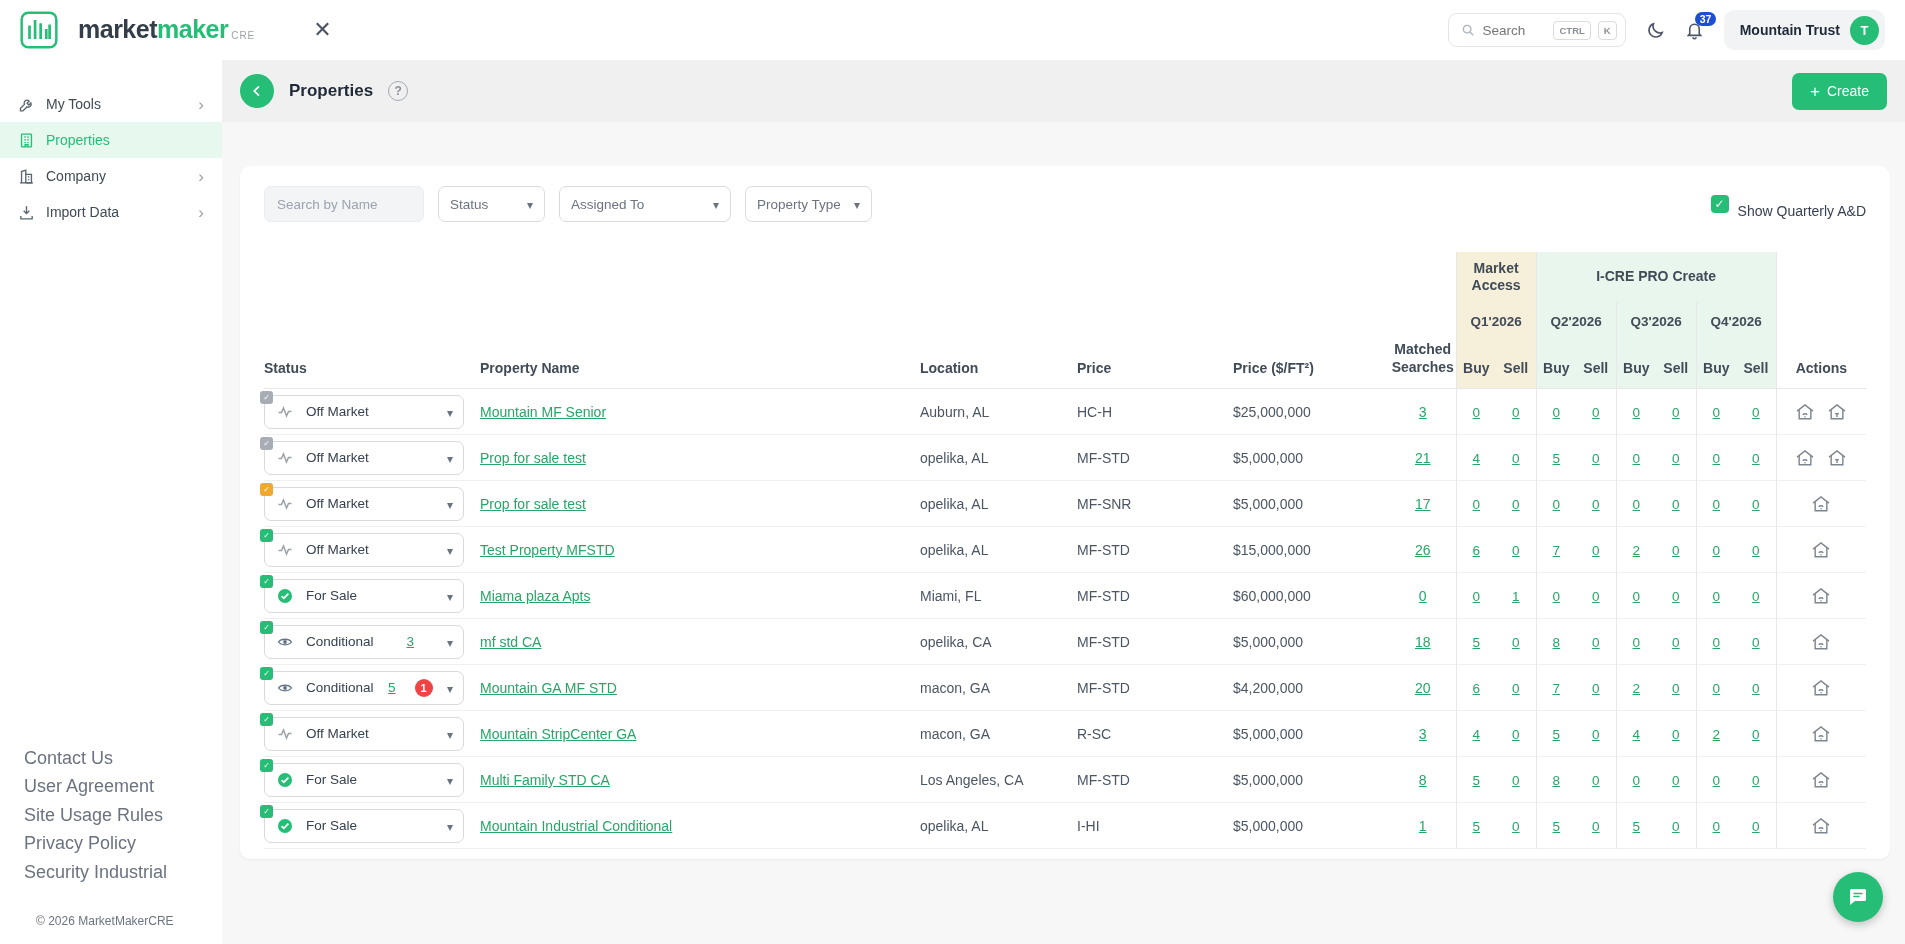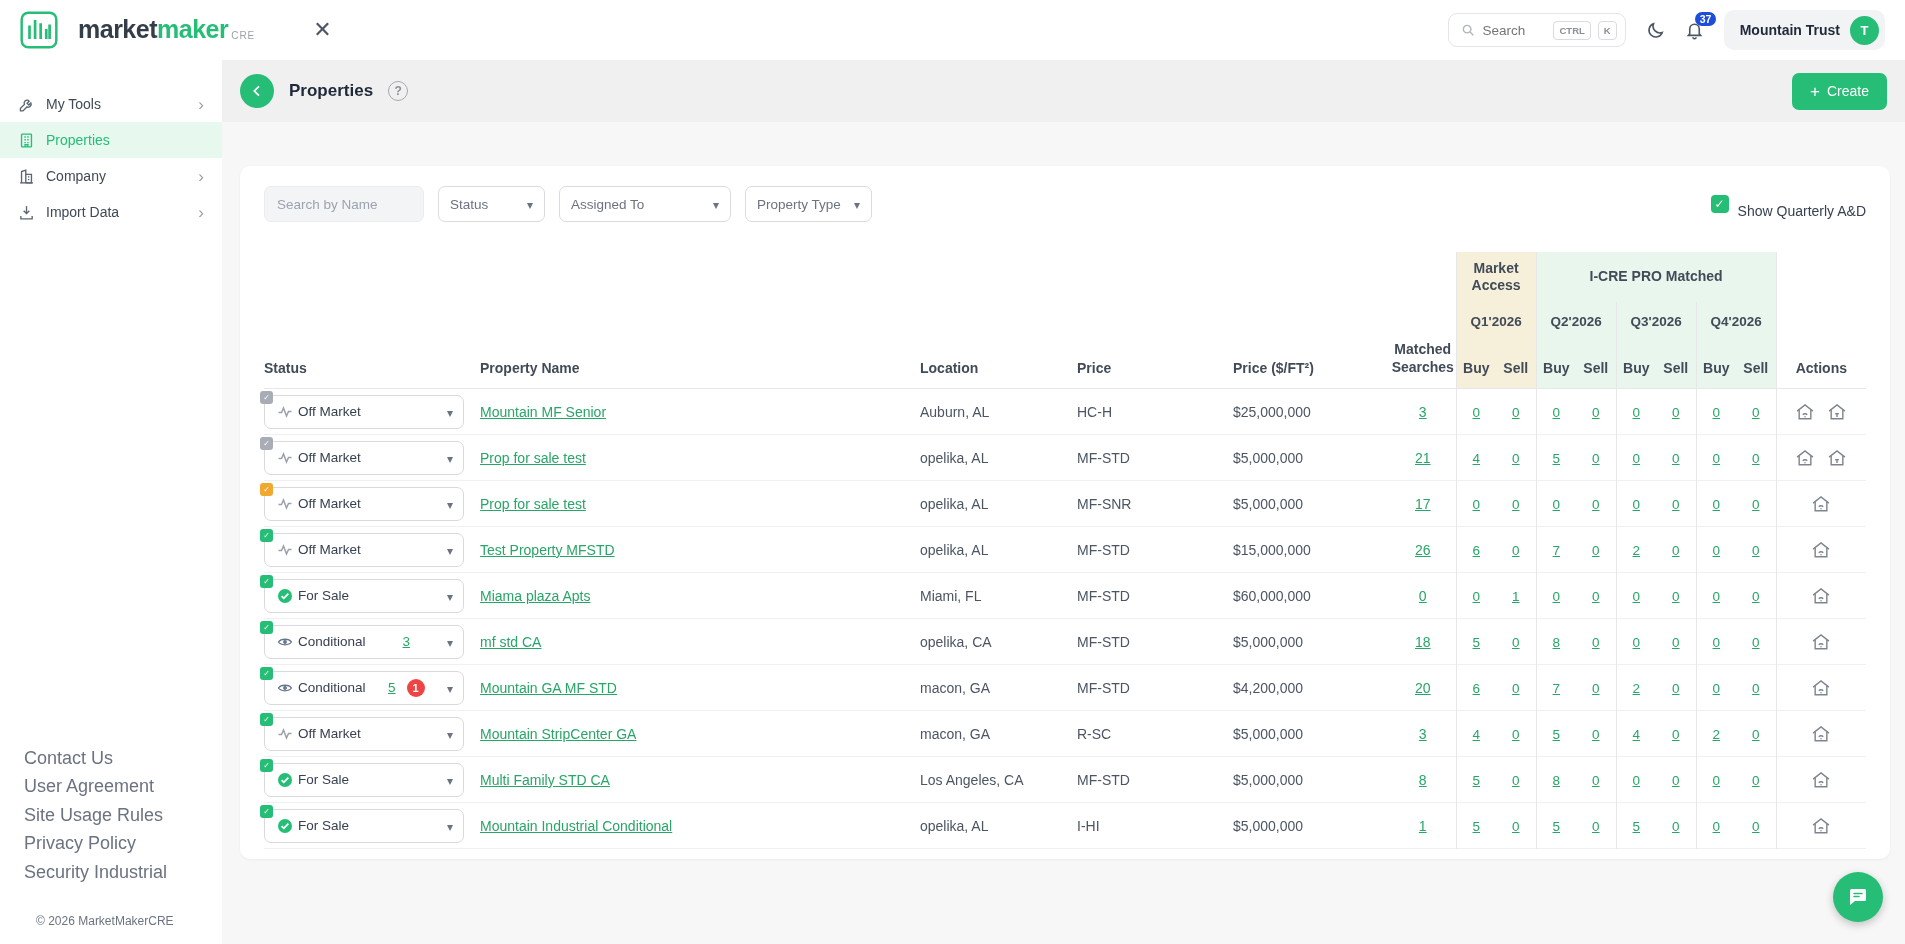--- a/index.html
+++ b/index.html
@@ -84,21 +84,21 @@
   .matched-h { line-height:1.3; }
   thead { border-bottom:1px solid #e5e7eb; }
   tbody tr { border-bottom:1px solid #f0f0f1; }
   tbody td { height:46px; font-size:14px; color:#4b5563; }
   .c-matched, .c-bs, .c-actions { text-align:center; }
   .glink { color:#28a567; text-decoration:underline; }
   .p-name { font-size:14px; }
   .bs-link { font-size:13.5px; }
 
   
-  .status-select { position:relative; width:200px; height:34px; border:1px solid #d8dadf; border-radius:7px; background:#fff; display:flex; align-items:center; gap:5px; padding:0 10px 0 12px; cursor:pointer; }
+  .status-select { position:relative; width:200px; height:34px; border:1px solid #d8dadf; border-radius:7px; background:#fff; display:flex; align-items:center; gap:13px; padding:0 10px 0 12px; cursor:pointer; }
   .corner { position:absolute; top:-5px; left:-5px; width:13px; height:13px; border-radius:3px; display:flex; align-items:center; justify-content:center; }
   .corner::before { content:"✓"; color:#fff; font-size:8px; font-weight:700; }
   .st-icon { width:16px; height:16px; display:flex; flex:none; }
   .st-icon svg { width:16px; height:16px; }
   .st-label { font-size:13.5px; color:#374151; white-space:nowrap; }
   .st-count { margin-left:auto; font-size:13.5px; font-weight:500; }
   .st-alert { margin-left:6px; background:#ef4444; color:#fff; width:18px; height:18px; border-radius:50%; font-size:11px; font-weight:700; display:flex; align-items:center; justify-content:center; flex:none; }
   .status-select .chev { margin-left:auto; }
   .status-select .chev::before { content:"▾"; color:#6b7280; font-size:12px; }
 
@@ -267,21 +267,21 @@
               <col style="width:40px">
               <col style="width:40px">
               <col style="width:40px">
               <col style="width:40px">
             <col style="width:90px">
           </colgroup>
           <thead>
             <tr class="h1">
               <th colspan="6"></th>
               <th colspan="2" class="tan bl">Market Access</th>
-              <th colspan="6" class="grn bl">I-CRE PRO Matched</th>
+              <th colspan="6" class="grn bl">I-CRE PRO Create</th>
               <th class="bl"></th>
             </tr>
             <tr class="h2">
               <th colspan="6"></th>
               <th colspan="2" class="tan bl">Q1'2026</th>
               <th colspan="2" class="grn bl">Q2'2026</th>
               <th colspan="2" class="grn bl">Q3'2026</th>
               <th colspan="2" class="grn bl">Q4'2026</th>
               <th class="bl"></th>
             </tr>

